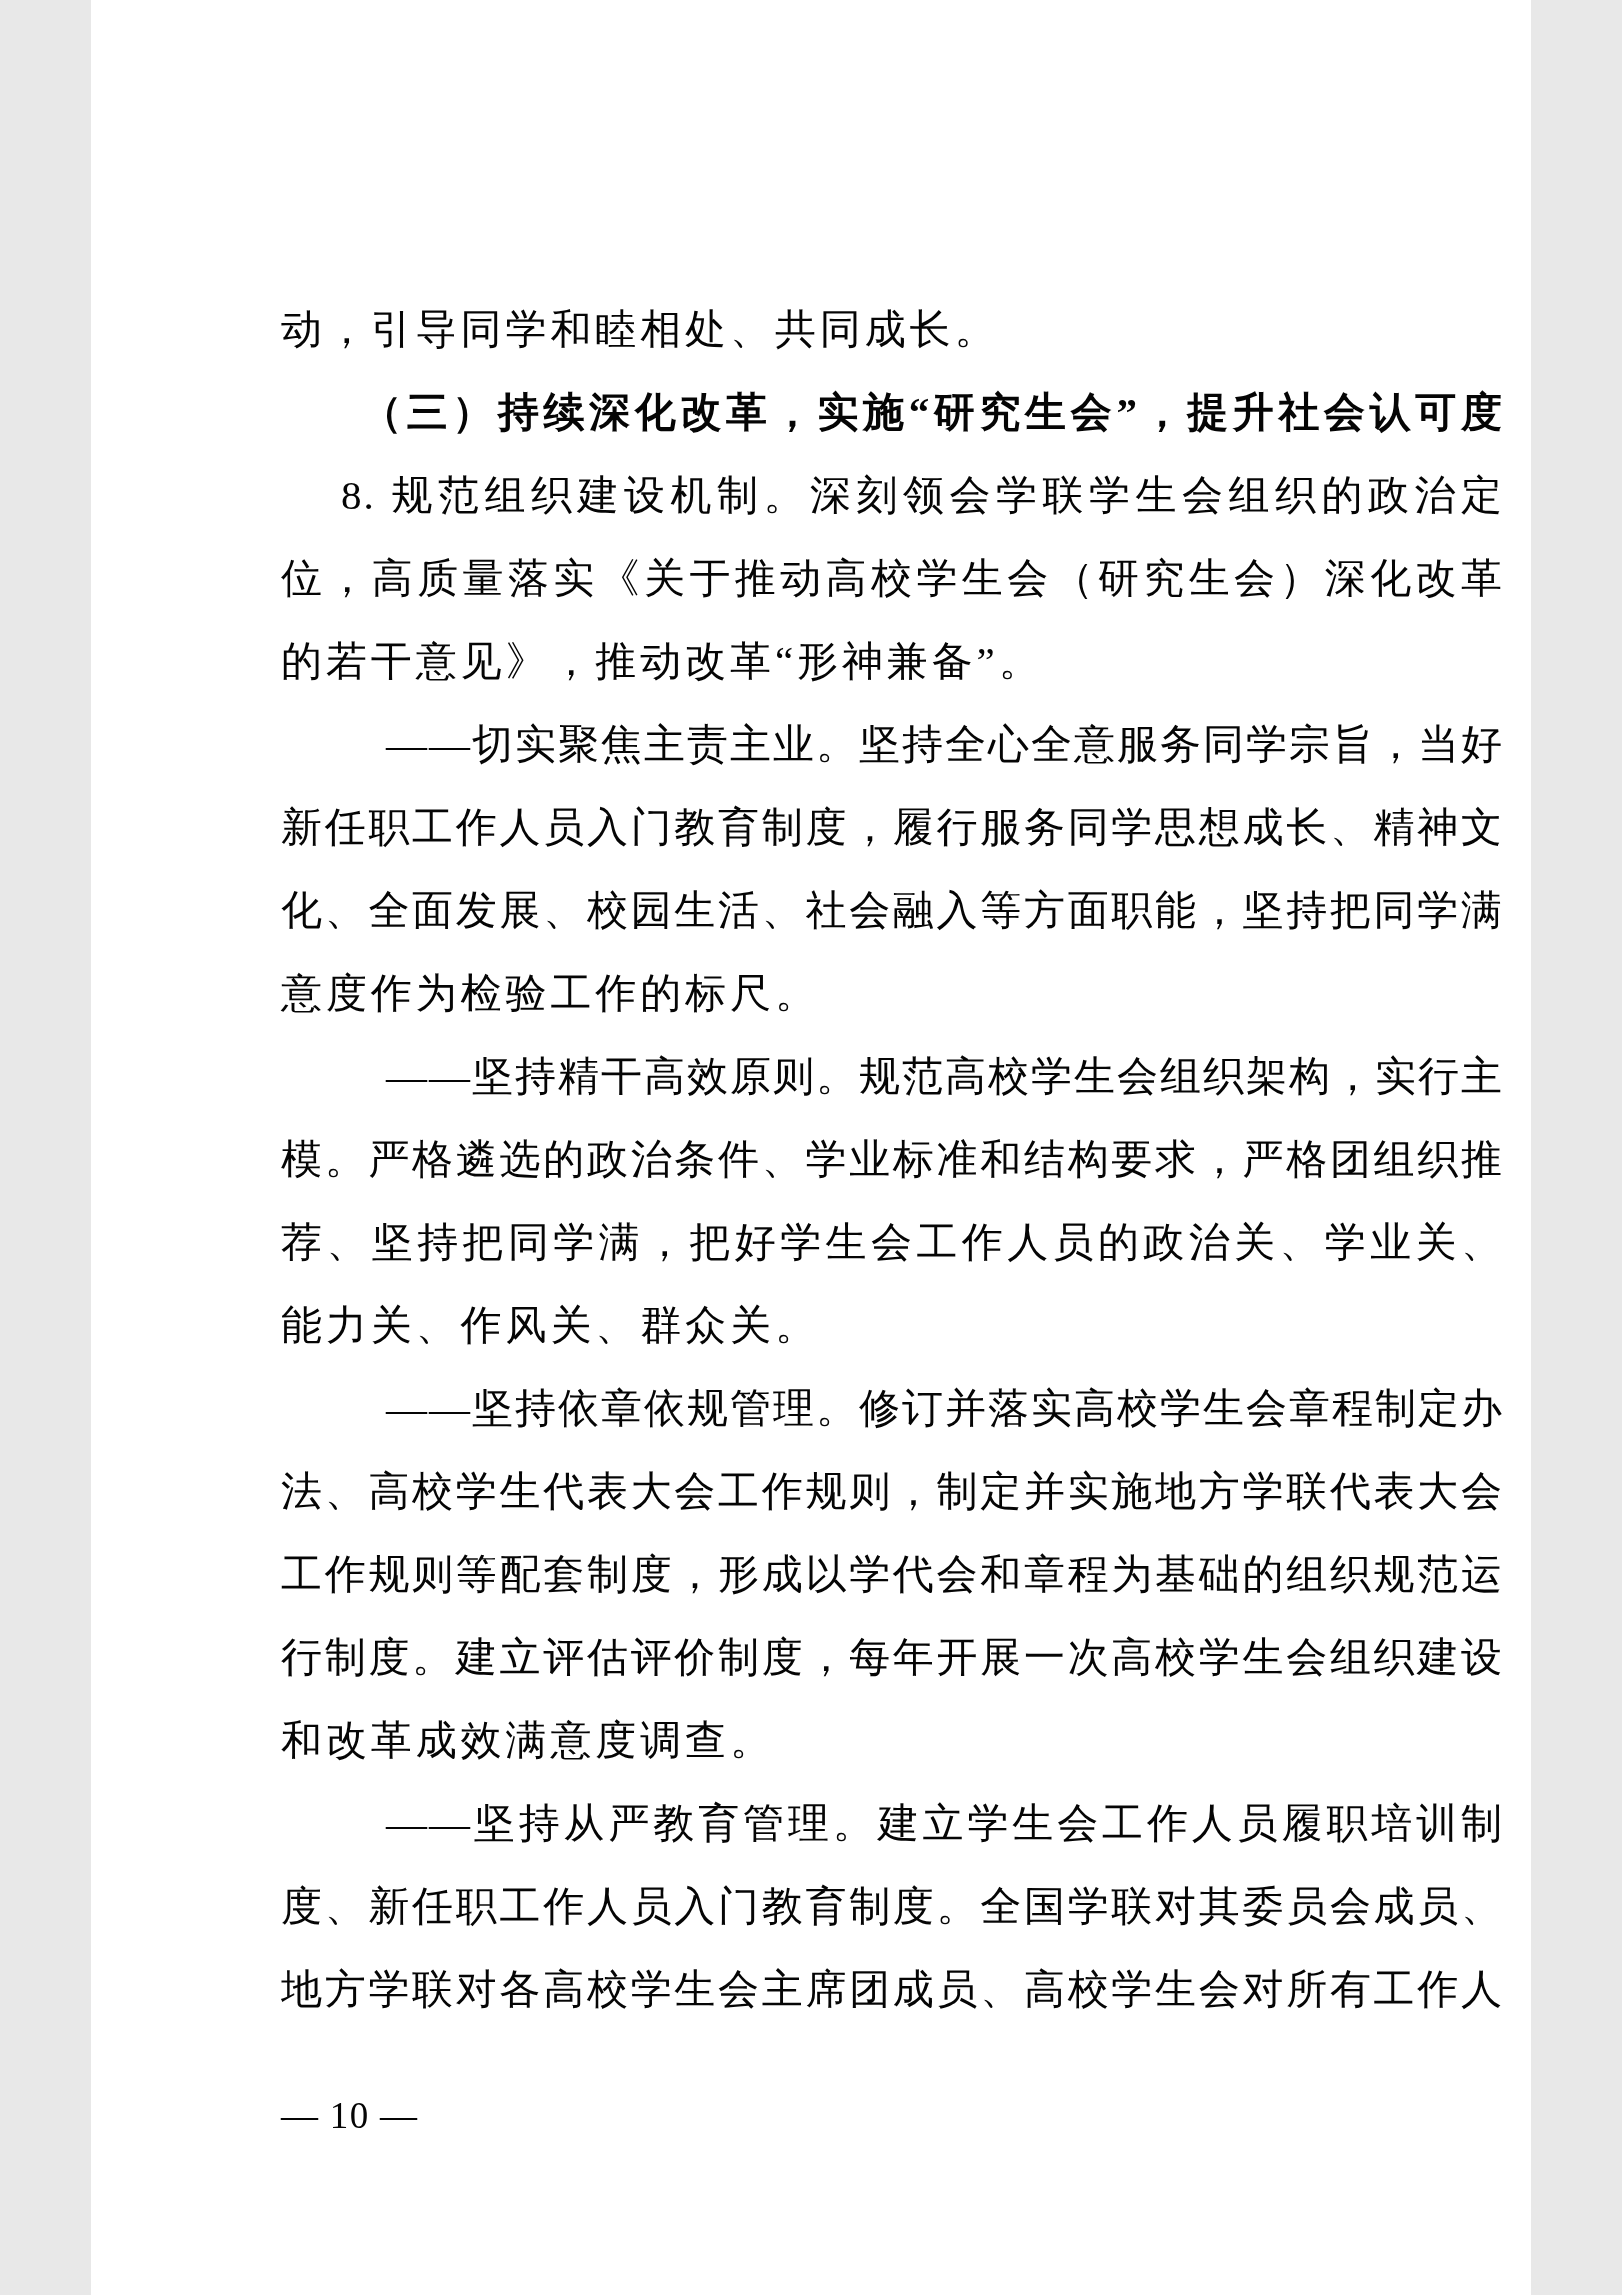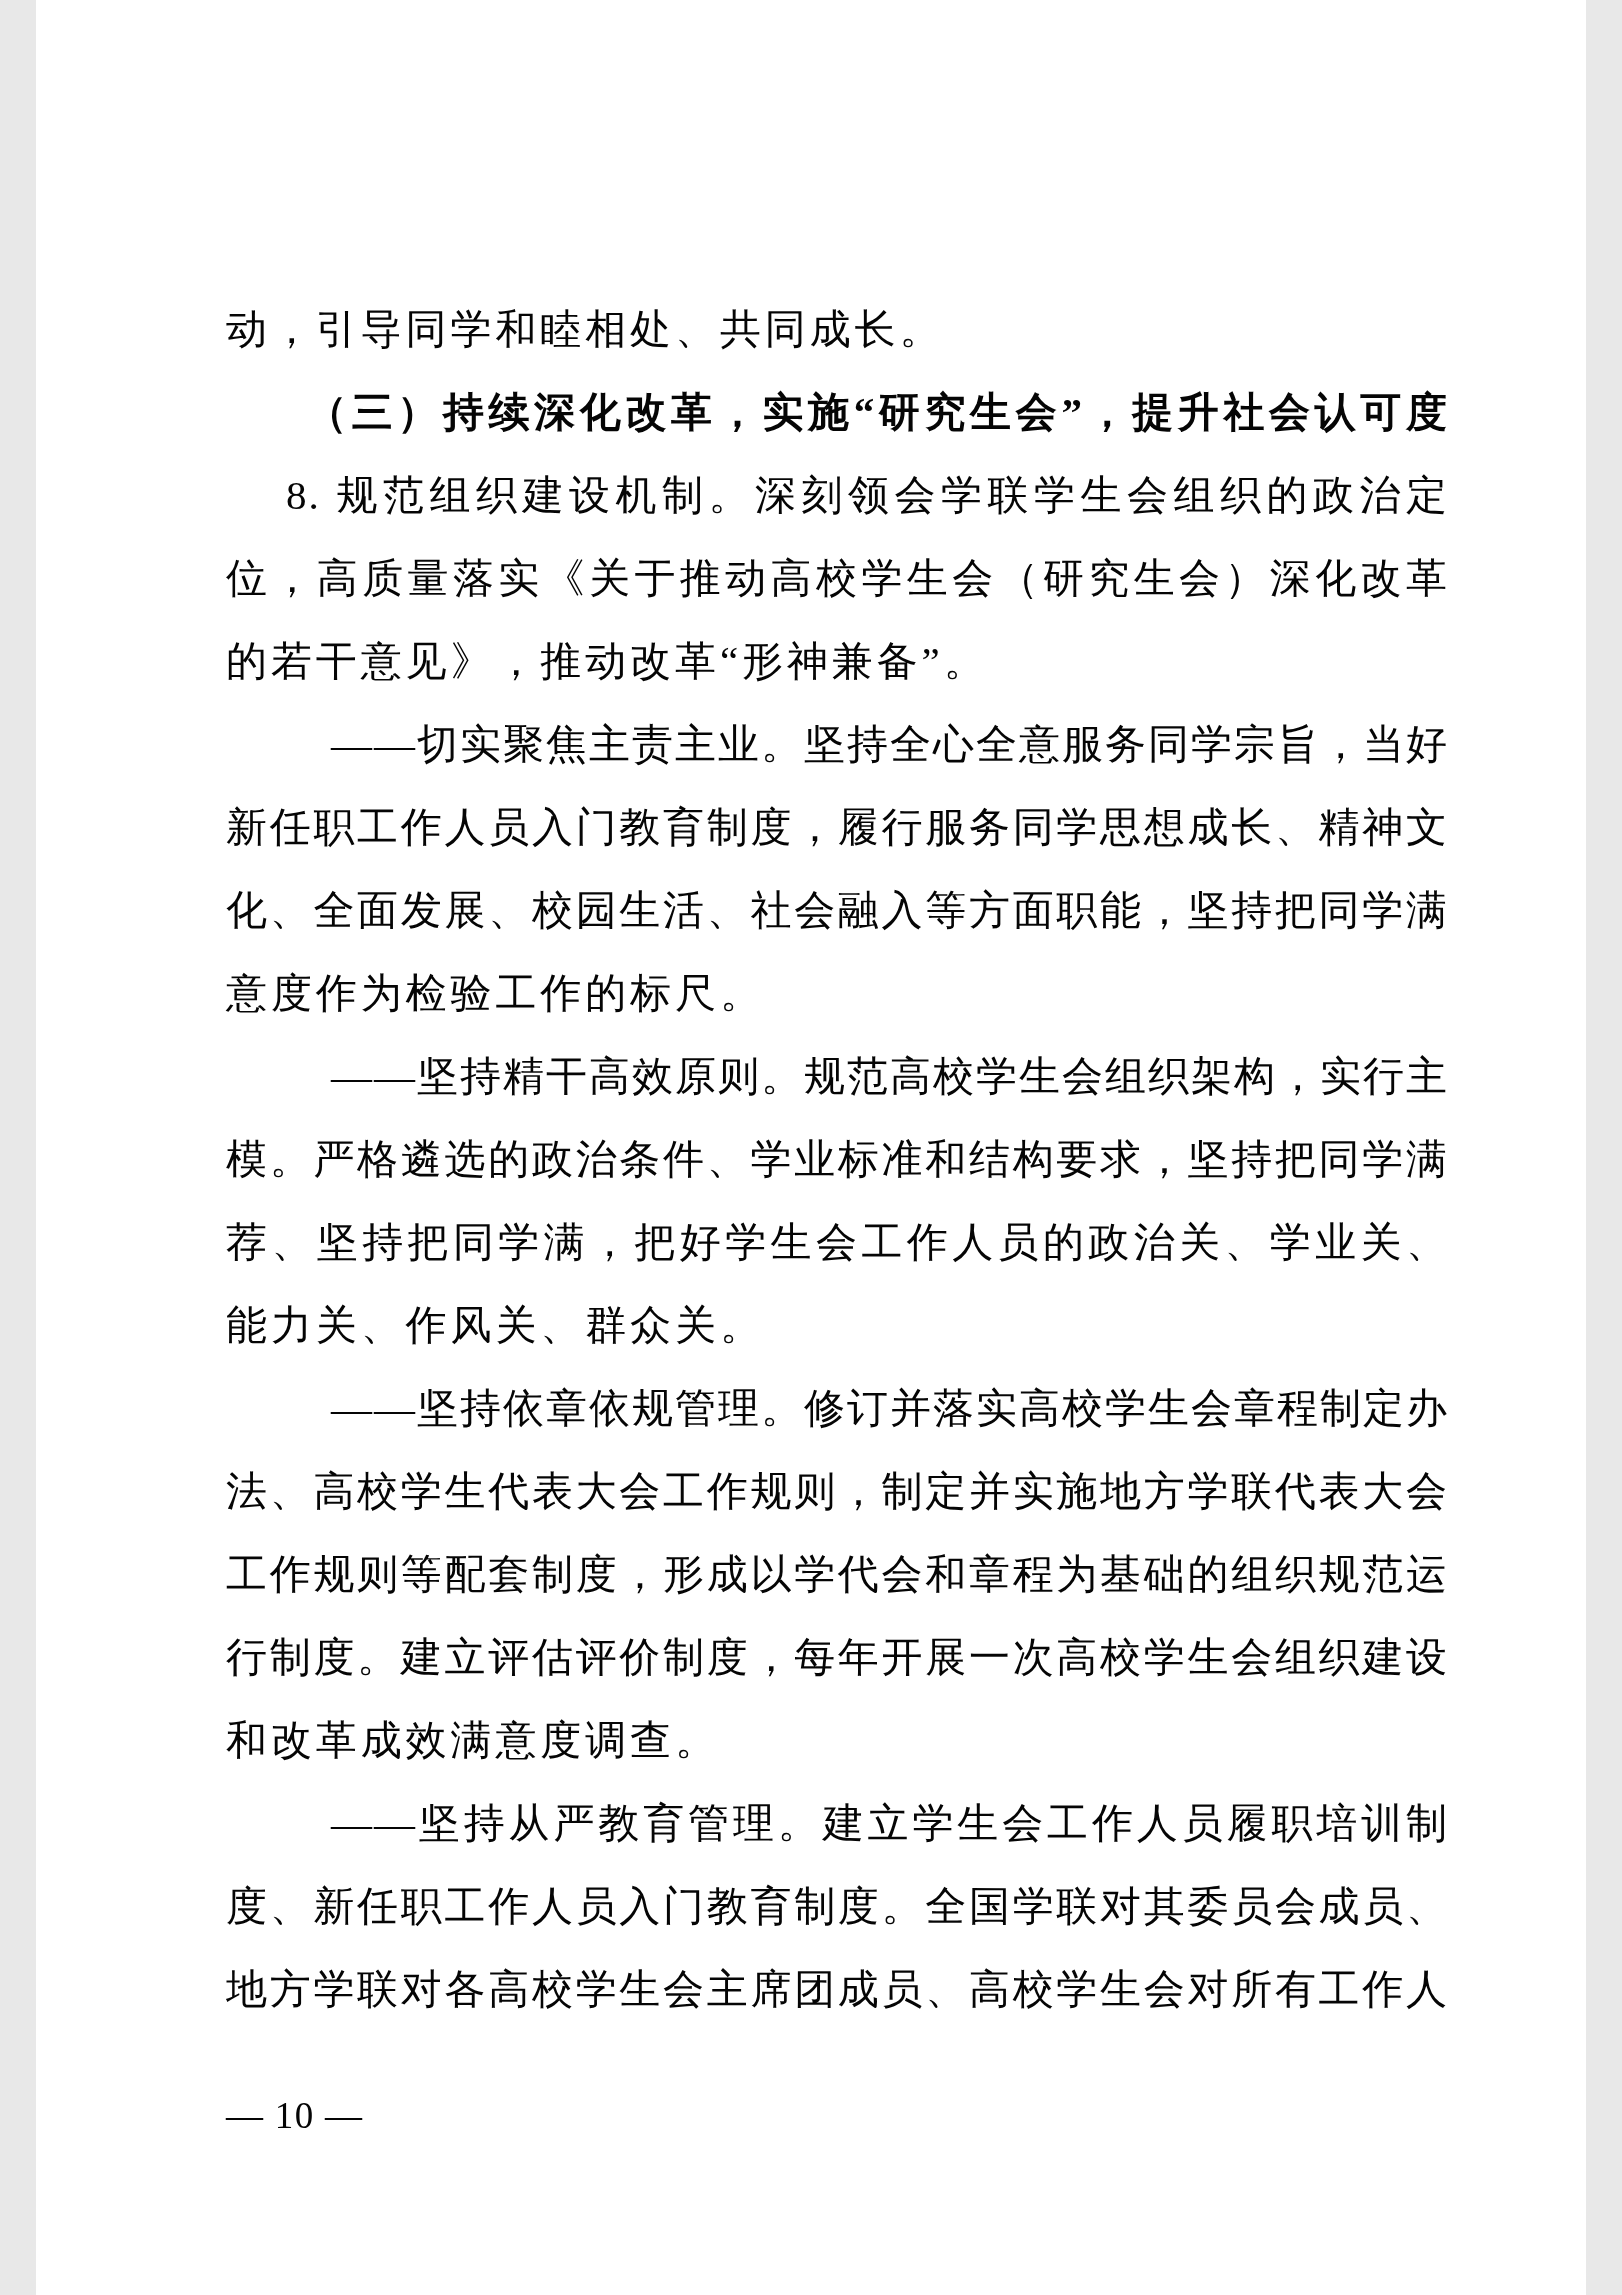--- a/index.html
+++ b/index.html
@@ -2,21 +2,21 @@
 <html lang="zh" style="font-size:10.5px"><head>
 <meta charset="utf-8">
 <style>
   html, body {
     margin: 0;
     padding: 0;
     background: #e8e8e8;
   }
   .page {
     position: relative;
-    width: 1550px;
+    width: 1440px;
     height: 2295px;
     margin: 0 auto;
     background: #ffffff;
     overflow: hidden;
     color: #050505;
     font-family: "Liberation Serif", "DejaVu Serif", serif;
   }
   .content {
     position: absolute;
     left: 190px;
@@ -64,21 +64,21 @@
     <div class="line end">动，引导同学和睦相处、共同成长。</div>
     <div class="line heading indent-heading">（三）持续深化改革，实施“研究生会”，提升社会认可度</div>
     <div class="line justify indent-num">8. 规范组织建设机制。深刻领会学联学生会组织的政治定</div>
     <div class="line justify">位，高质量落实《关于推动高校学生会（研究生会）深化改革</div>
     <div class="line end">的若干意见》，推动改革“形神兼备”。</div>
     <div class="line justify indent-dash">——切实聚焦主责主业。坚持全心全意服务同学宗旨，当好</div>
     <div class="line justify">新任职工作人员入门教育制度，履行服务同学思想成长、精神文</div>
     <div class="line justify">化、全面发展、校园生活、社会融入等方面职能，坚持把同学满</div>
     <div class="line end">意度作为检验工作的标尺。</div>
     <div class="line justify indent-dash">——坚持精干高效原则。规范高校学生会组织架构，实行主</div>
-    <div class="line justify">模。严格遴选的政治条件、学业标准和结构要求，坚持把同学满</div>
+    <div class="line justify">模。严格遴选的政治条件、学业标准和结构要求，严格团组织推</div>
     <div class="line justify">荐、坚持把同学满，把好学生会工作人员的政治关、学业关、</div>
     <div class="line end">能力关、作风关、群众关。</div>
     <div class="line justify indent-dash">——坚持依章依规管理。修订并落实高校学生会章程制定办</div>
     <div class="line justify">法、高校学生代表大会工作规则，制定并实施地方学联代表大会</div>
     <div class="line justify">工作规则等配套制度，形成以学代会和章程为基础的组织规范运</div>
     <div class="line justify">行制度。建立评估评价制度，每年开展一次高校学生会组织建设</div>
     <div class="line end">和改革成效满意度调查。</div>
     <div class="line justify indent-dash">——坚持从严教育管理。建立学生会工作人员履职培训制</div>
     <div class="line justify">度、新任职工作人员入门教育制度。全国学联对其委员会成员、</div>
     <div class="line justify">地方学联对各高校学生会主席团成员、高校学生会对所有工作人</div>

